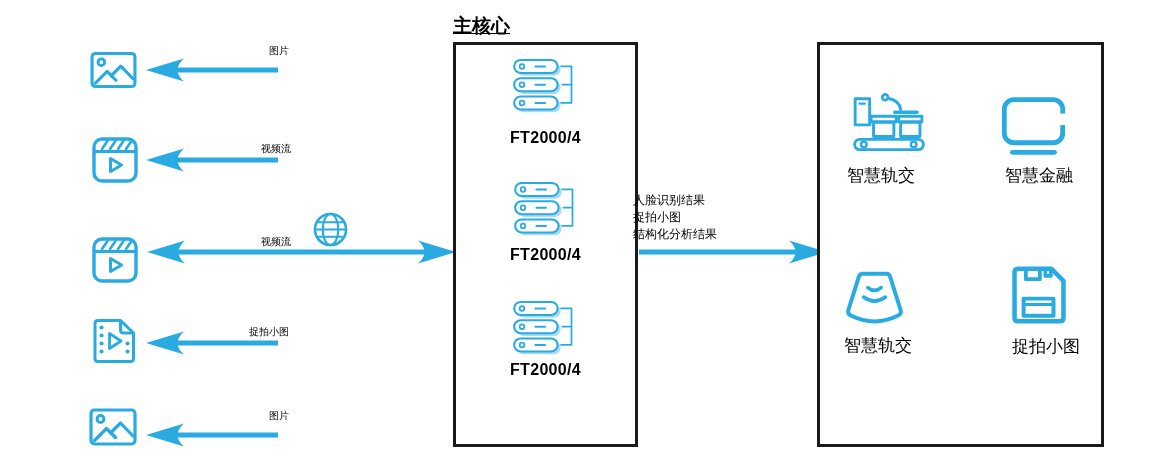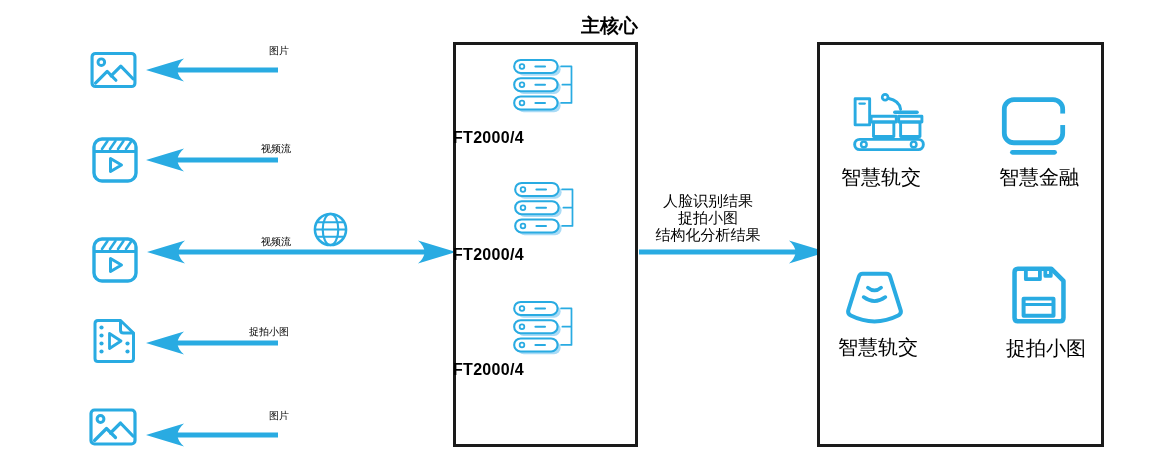--- a/index.html
+++ b/index.html
@@ -6,25 +6,25 @@
     --accent:#29ABE2;
     --server-shadow:#A9DBF6;
     --box-border:#1A1A1A;
     --text:#000000;
   }
   html,body{margin:0;padding:0;background:#fff;}
   .canvas{position:relative;width:1176px;height:475px;background:#fff;overflow:hidden;
           font-family:"Liberation Sans",sans-serif;color:var(--text);}
   .abs{position:absolute;}
   .lbl{position:absolute;font-size:10px;text-align:right;white-space:nowrap;color:var(--text);}
-  .title{position:absolute;font-size:19px;font-weight:600;text-align:right;white-space:nowrap;}
-  .ft{position:absolute;font-size:16px;font-weight:600;letter-spacing:.3px;}
-  .item-lbl{position:absolute;font-size:20px;text-align:center;white-space:nowrap;}
+  .title{position:absolute;font-size:19px;font-weight:600;text-align:left;white-space:nowrap;text-decoration:underline;}
+  .ft{position:absolute;font-size:16px;font-weight:600;text-align:center;letter-spacing:.3px;}
+  .item-lbl{position:absolute;font-size:17px;text-align:center;white-space:nowrap;}
   .frame{position:absolute;border:3px solid var(--box-border);background:#fff;box-sizing:border-box;}
-  .outtext{position:absolute;font-size:15px;line-height:17px;text-align:center;}
+  .outtext{position:absolute;font-size:12px;line-height:17px;text-align:left;}
   
   .sk{stroke:var(--accent);fill:none;stroke-linecap:round;stroke-linejoin:round;}
   .fd{fill:var(--accent);}
   .sh{fill:var(--server-shadow);}
   .unit{fill:#fff;stroke:var(--accent);}
   .wh{stroke:#fff;stroke-linecap:butt;}
 </style>
 </head>
 <body>
 

